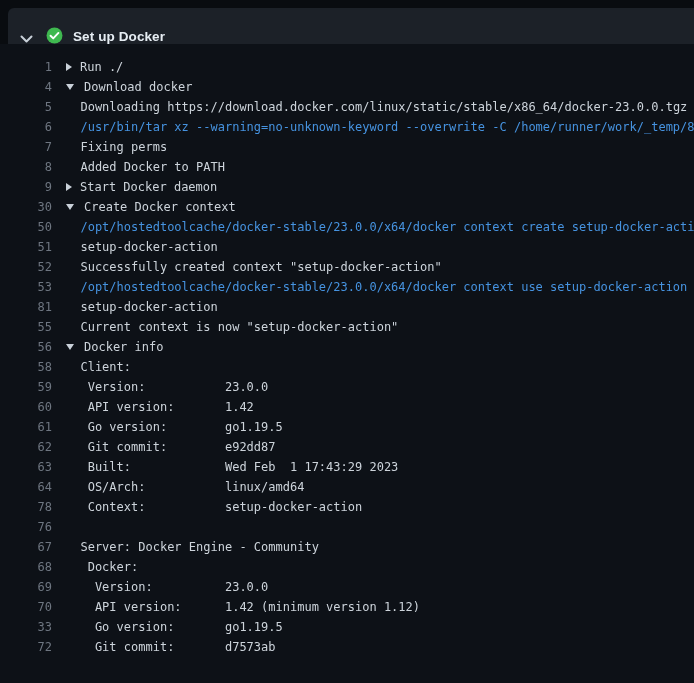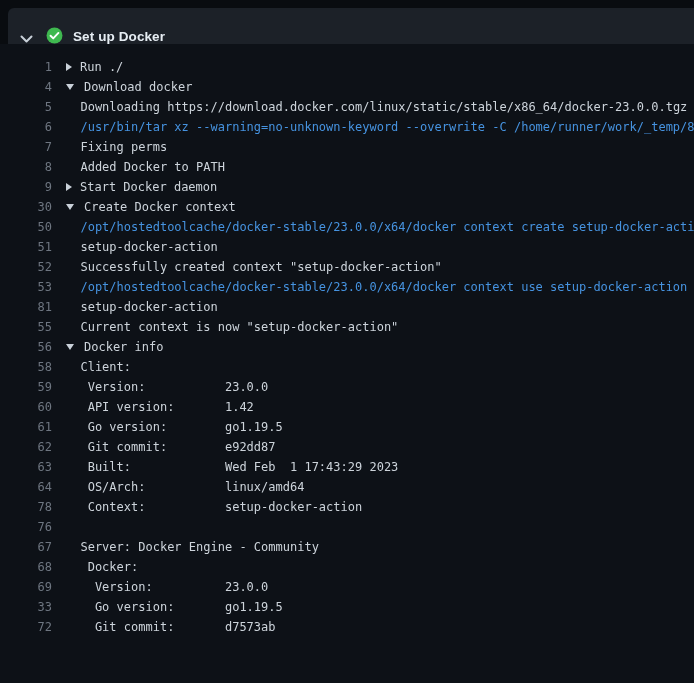--- a/index.html
+++ b/index.html
@@ -201,20 +201,24 @@
   </div>
     <div class="log-line">
     <span class="ln">68</span>
     <span class="lc">   Docker:</span>
   </div>
     <div class="log-line">
     <span class="ln">69</span>
     <span class="lc">    Version:          23.0.0</span>
   </div>
     <div class="log-line">
+    <span class="ln">70</span>
+    <span class="lc">    API version:      1.42 (minimum version 1.12)</span>
+  </div>
+    <div class="log-line">
     <span class="ln">33</span>
     <span class="lc">    Go version:       go1.19.5</span>
   </div>
     <div class="log-line">
     <span class="ln">72</span>
     <span class="lc">    Git commit:       d7573ab</span>
   </div>
   </div>
 
 </body></html>

